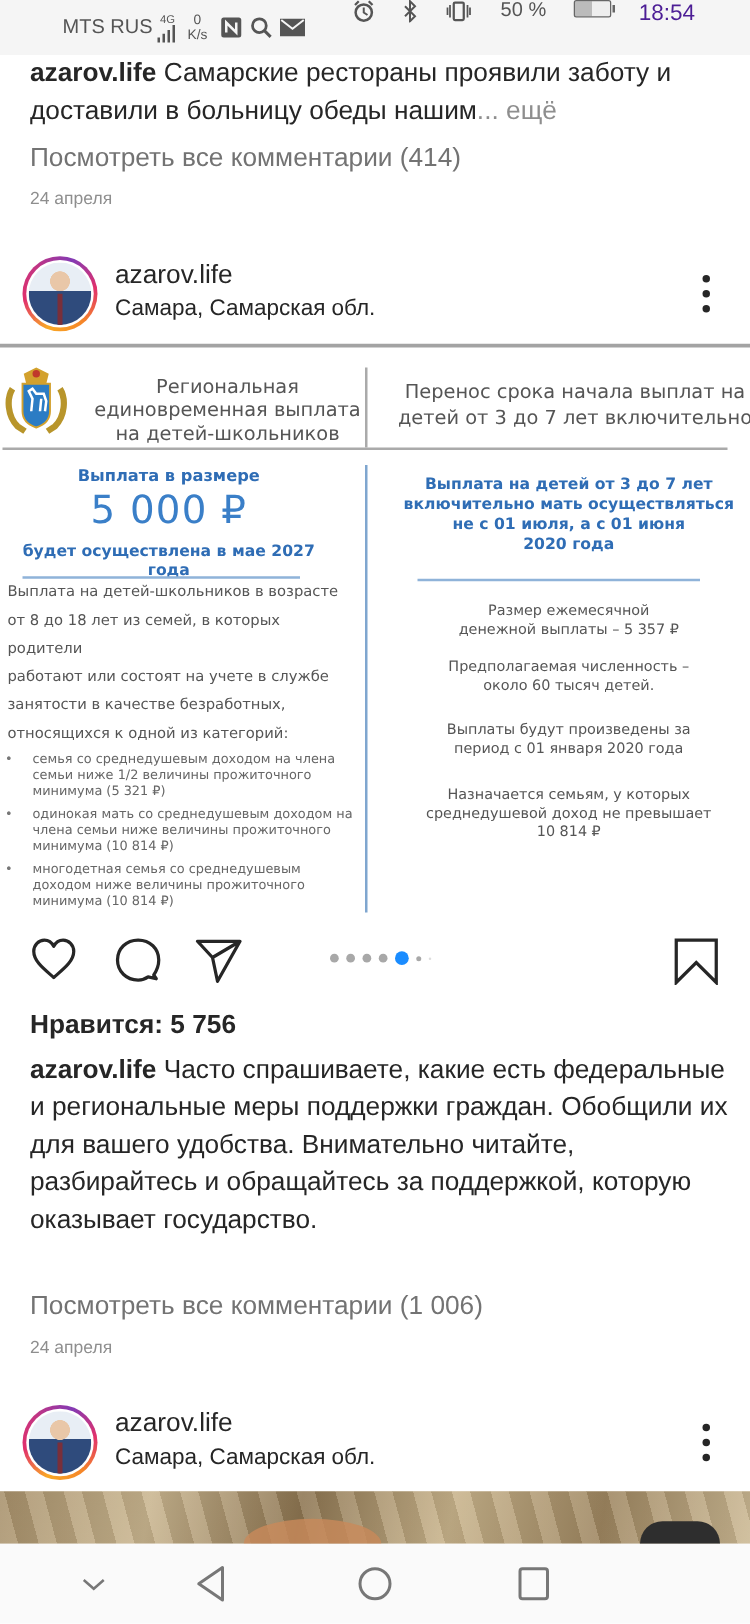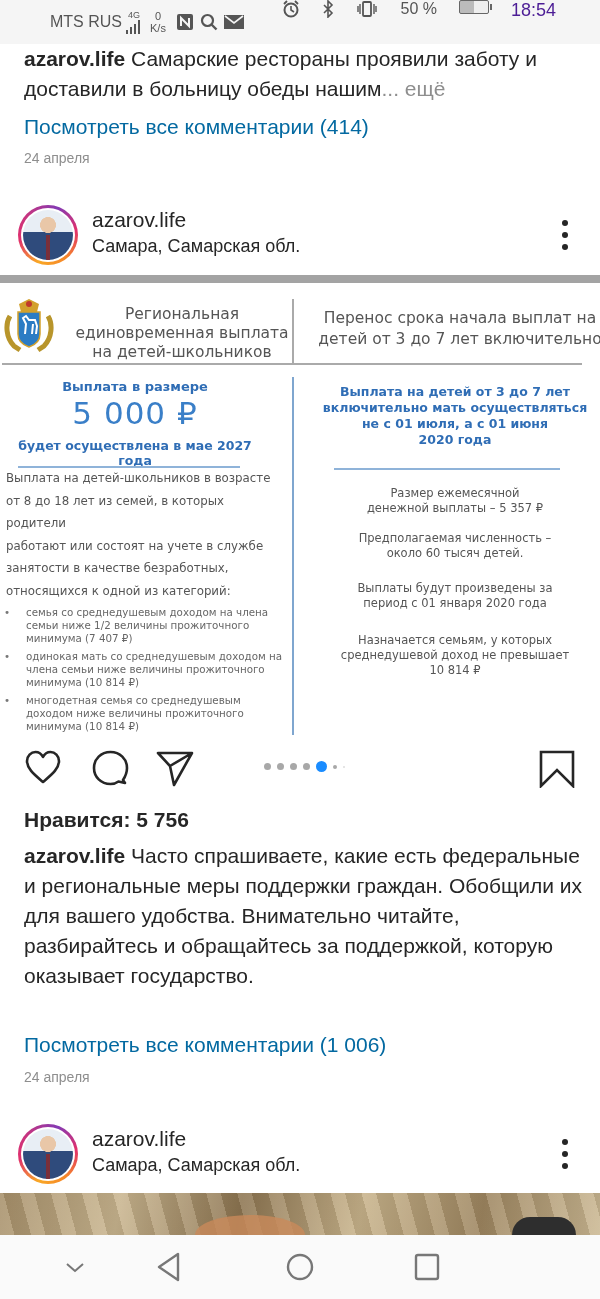--- a/index.html
+++ b/index.html
@@ -16,36 +16,36 @@
   .sb-speed { display: inline-flex; flex-direction: column; align-items: center; font-size: 11px; line-height: 12px; margin: 0 4px; }
   .sb-icon { display: inline-block; }
   .sb-time { font-size: 18px; color: #4c1d95; }
   .battery { width: 30px; height: 14px; border: 1.5px solid #666; border-radius: 2px; position: relative; background: linear-gradient(90deg, #bbb 50%, #eee 50%); }
   .battery::after { content: ""; position: absolute; right: -4px; top: 3px; width: 2px; height: 6px; background: #666; }
 
   
   .caption { position: absolute; left: 24px; width: 560px; font-size: 21px; line-height: 30px; color: #262626; }
   .caption .user { font-weight: bold; }
   .more { color: #8e8e8e; }
-  .comments-link { position: absolute; left: 24px; font-size: 21px; color: #0369a1; }
+  .comments-link { position: absolute; left: 24px; font-size: 21px; color: #737373; }
   .date { position: absolute; left: 24px; font-size: 14px; color: #8e8e8e; }
 
   
   .post-header { position: absolute; left: 0; width: 600px; height: 84px; }
   .avatar-ring { position: absolute; left: 18px; top: 13px; width: 60px; height: 60px; border-radius: 50%; background: conic-gradient(from 200deg, #f9a825, #e1306c, #c13584, #833ab4, #e1306c, #f58529, #f9a825); padding: 3px; }
   .avatar-inner { width: 100%; height: 100%; border-radius: 50%; background: #fff; padding: 2px; }
   .avatar { width: 100%; height: 100%; border-radius: 50%; background: radial-gradient(circle at 50% 30%, #e9c7a8 0 18%, transparent 19%), linear-gradient(180deg, #e8eef5 0 45%, #2f4b7c 45% 100%); position: relative; overflow: hidden; }
   .avatar::after { content: ""; position: absolute; left: 46%; top: 50%; width: 8%; height: 50%; background: #7a2f3a; }
   .ph-username { position: absolute; left: 92px; top: 16px; font-size: 21px; color: #262626; }
   .ph-location { position: absolute; left: 92px; top: 44px; font-size: 18px; color: #262626; }
   .kebab { position: absolute; right: 30px; top: 28px; width: 10px; height: 30px; display: flex; flex-direction: column; justify-content: space-between; align-items: center; }
   .kebab i { width: 6px; height: 6px; background: #262626; border-radius: 50%; display: block; }
 
   
-  .infographic { position: absolute; left: 0; top: 275px; width: 600px; height: 462px; background: #fff; border-top: 8px solid #a3a3a3; overflow: hidden; }
+  .infographic { position: absolute; left: 0; top: 275px; width: 600px; height: 462px; background: #fff; border-top: 3px solid #a3a3a3; overflow: hidden; }
   .ig-title-left { position: absolute; left: 62px; top: 22px; width: 240px; text-align: center; font-family: "DejaVu Sans", sans-serif; font-size: 15.5px; line-height: 19px; color: #555; }
   .ig-title-right { position: absolute; left: 310px; top: 25px; width: 300px; text-align: center; font-family: "DejaVu Sans", sans-serif; font-size: 15.5px; line-height: 21px; color: #555; white-space: nowrap; }
   .ig-hline { position: absolute; left: 2px; top: 80px; width: 580px; height: 1.5px; background: #aaa; }
   .ig-vline-top { position: absolute; left: 292px; top: 16px; width: 1.5px; height: 64px; background: #aaa; }
   .ig-vline-main { position: absolute; left: 292px; top: 94px; width: 2px; height: 358px; background: #7fa6cf; }
   .crest { position: absolute; left: 4px; top: 15px; width: 50px; height: 55px; }
   .ig-l-head { position: absolute; left: 0; top: 96px; width: 270px; text-align: center; font-family: "DejaVu Sans", sans-serif; font-weight: bold; font-size: 13px; color: #2f6db5; }
   .ig-l-amount { position: absolute; left: 0; top: 112px; width: 270px; text-align: center; font-family: "DejaVu Sans", sans-serif; font-size: 31px; color: #3a7fc8; letter-spacing: 1px; }
   .ig-l-when { position: absolute; left: 0; top: 155px; width: 270px; text-align: center; font-family: "DejaVu Sans", sans-serif; font-weight: bold; font-size: 12.5px; color: #2f6db5; }
   .ig-l-underline { position: absolute; left: 18px; top: 183px; width: 222px; height: 2px; background: #8fb3d9; }
@@ -178,21 +178,21 @@
   <div class="ig-l-when">будет осуществлена в мае 2027 года</div>
   <div class="ig-l-underline"></div>
   <div class="ig-l-body">
     <div>Выплата на детей-школьников в возрасте</div>
     <div>от 8 до 18 лет из семей, в которых родители</div>
     <div>работают или состоят на учете в службе</div>
     <div>занятости в качестве безработных,</div>
     <div>относящихся к одной из категорий:</div>
   </div>
   <ul class="ig-l-list">
-    <li>семья со среднедушевым доходом на члена семьи ниже 1/2 величины прожиточного минимума (7 407 ₽)</li>
+    <li>семья со среднедушевым доходом на члена семьи ниже 1/2 величины прожиточного минимума (5 321 ₽)</li>
     <li>одинокая мать со среднедушевым доходом на члена семьи ниже величины прожиточного минимума (10 814 ₽)</li>
     <li>многодетная семья со среднедушевым доходом ниже величины прожиточного минимума (10 814 ₽)</li>
   </ul>
 
   <div class="ig-r-head">
     <div>Выплата на детей от 3 до 7 лет</div>
     <div>включительно мать осуществляться</div>
     <div>не с 01 июля, а с 01 июня</div>
     <div>2020 года</div>
   </div>

